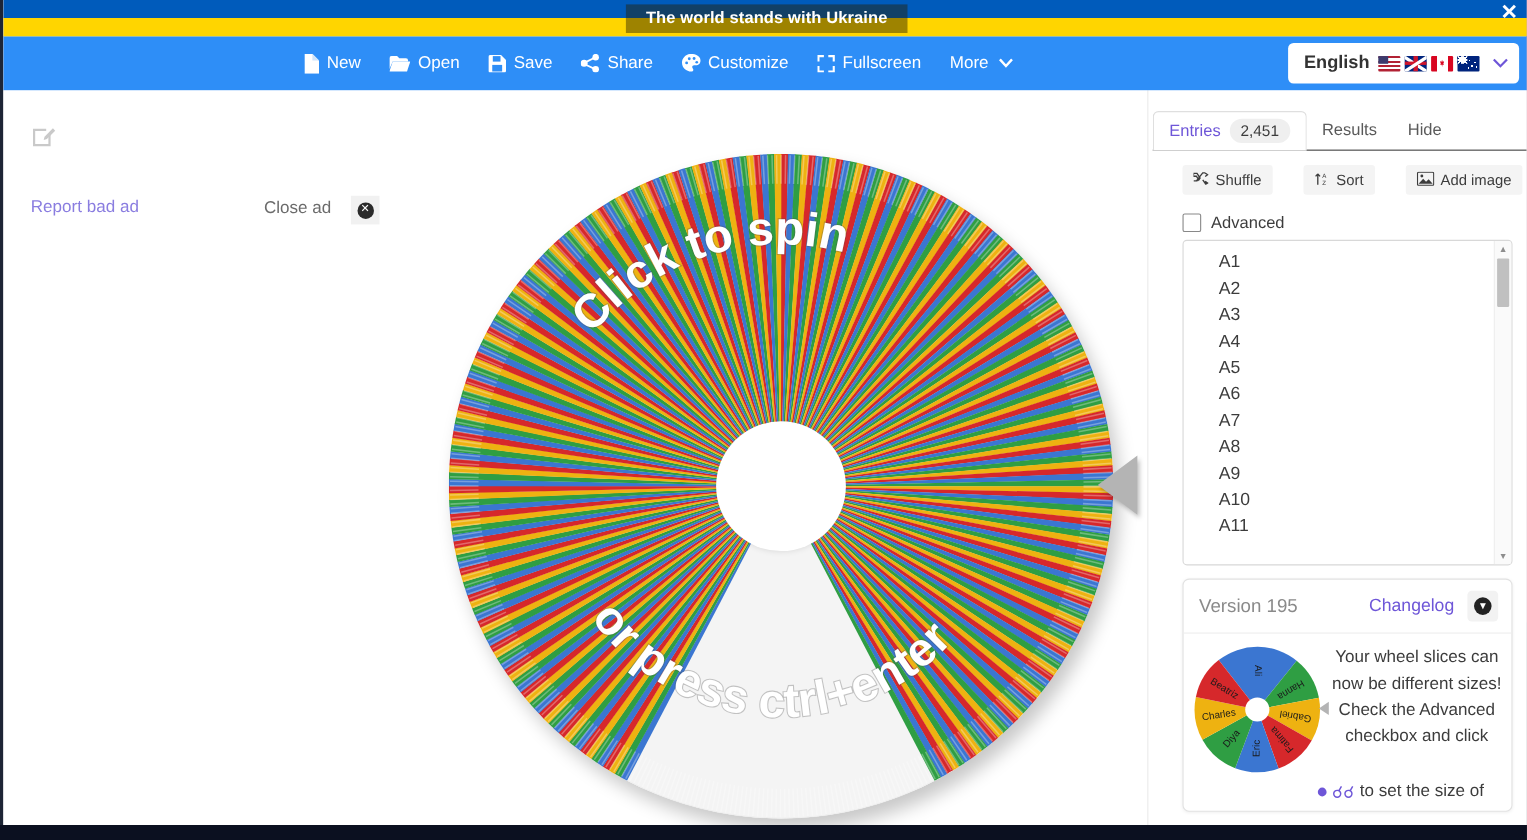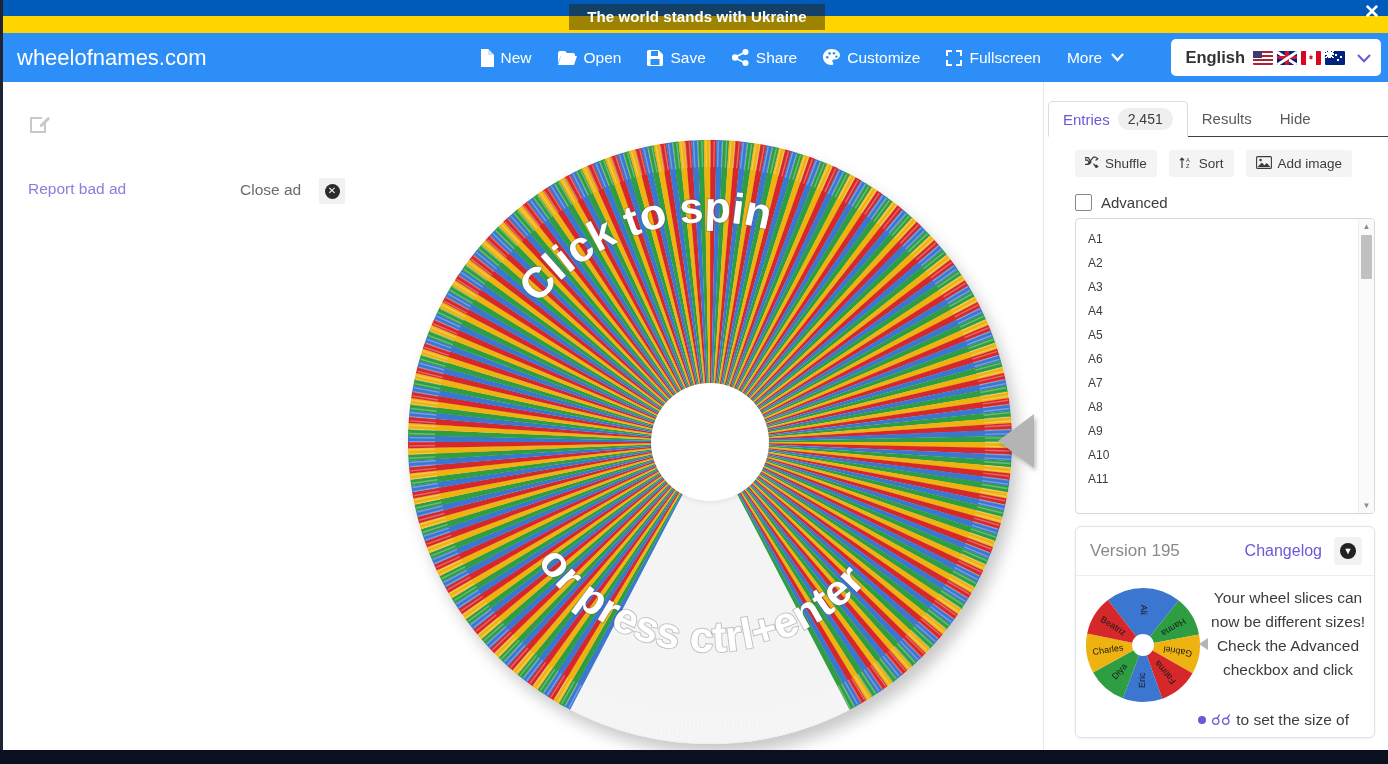--- a/index.html
+++ b/index.html
@@ -312,21 +312,21 @@
   }
   .tab-badge {
     background: #efefef;
     color: #3c3c3c;
     border-radius: 11px;
     padding: 3px 10px;
     font-size: 14px;
   }
   .btn-row {
     position: absolute; left: 32px; top: 68px;
-    display: flex; gap: 12px;
+    display: flex; gap: 28px;
   }
   .sbtn {
     background: #f4f4f4;
     border: none;
     border-radius: 3px;
     height: 27px;
     padding: 0 10px;
     font-size: 13.5px;
     color: #3c3c3c;
     display: flex; align-items: center; gap: 6px;
@@ -354,25 +354,26 @@
     background: #fff;
     overflow: hidden;
   }
   .entries-list {
     position: absolute; left: 0; top: 0;
     width: 280px; height: 294px;
     padding: 8px 0 0 12px;
     box-sizing: border-box;
   }
   .entry {
-    font-size: 12px;
+    font-size: 16px;
     color: #3c3c3c;
     line-height: 24px;
     height: 24px;
     cursor: text;
+    margin-left: 20px;
   }
   .scrollbar {
     position: absolute; right: 0; top: 0;
     width: 15px; height: 294px;
     background: #fafafa;
     border-left: 1px solid #eee;
   }
   .sb-arrow {
     position: absolute; left: 0; width: 15px; height: 13px;
     display: flex; align-items: center; justify-content: center;
@@ -471,21 +472,20 @@
   <div class="viewport">
 
     <div class="ua-banner">
       <div class="ua-text-wrap">
         <span class="ua-text">The world stands with Ukraine</span>
       </div>
       <div class="ua-close">✕</div>
     </div>
 
     <div class="appbar">
-      <div class="brand">wheelofnames.com</div>
 
       <div class="toolbar">
 
         <div class="tb-item">
           <span>
             <svg width="15" height="18" viewBox="0 0 15 18">
                 <path d="M2 0h7l6 6v12H2z" fill="#fff"></path>
                 <path d="M9 0v6h6" fill="#cfe4fb"></path>
               </svg>
           </span>

